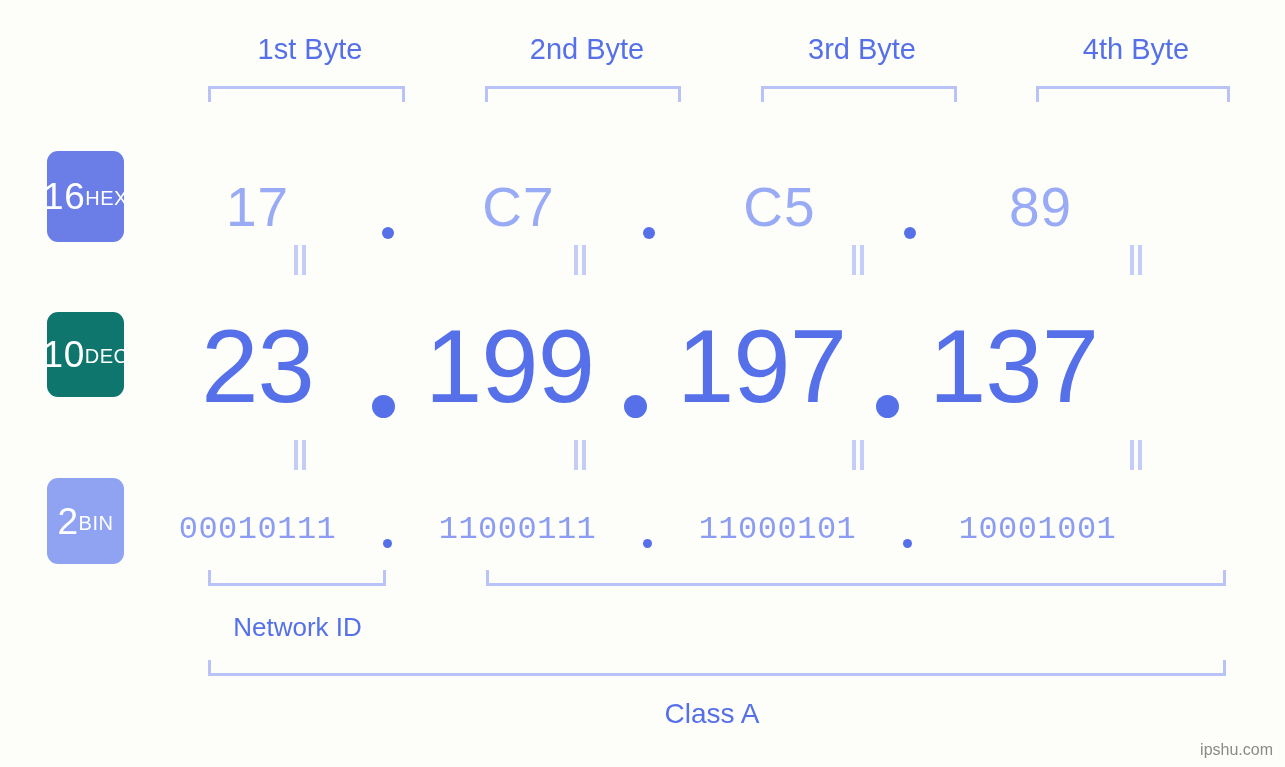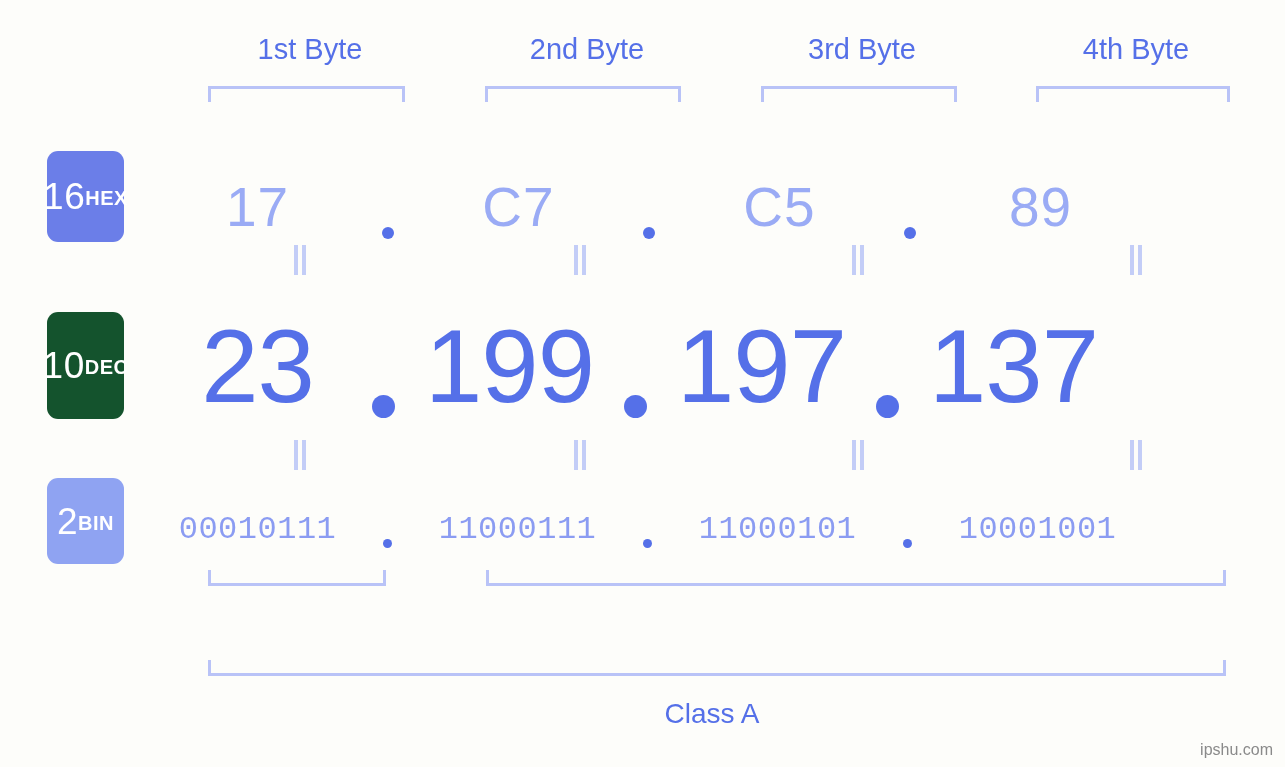--- a/index.html
+++ b/index.html
@@ -69,26 +69,26 @@
     line-height: 1;
     font-family: "Liberation Sans", sans-serif;
   }
   .badge .num {
     font-size: 37px;
     font-weight: 400;
     letter-spacing: 0.5px;
   }
   .badge .base {
     font-size: 20px;
-    font-weight: 700;
+    font-weight: 400;
     margin-top: 3px;
     letter-spacing: 0.5px;
   }
   #badge-hex { top: 151px; height: 91px; background: #6b7ee8; }
-  #badge-dec { top: 312px; height: 107px; background: #14532d; }
+  #badge-dec { top: 312px; height: 85px; background: #0f766e; }
   #badge-bin { top: 478px; height: 86px; background: #8fa3f2; }
 
   
   .valrow {
     position: absolute;
     left: 150px;
     width: 1135px;
     display: flex;
     align-items: flex-end;
   }
@@ -282,20 +282,21 @@
     <span class="cell">11000111</span>
     <span class="dot"></span>
     <span class="cell">11000101</span>
     <span class="dot"></span>
     <span class="cell">10001001</span>
   </div>
 
   <div class="bracket-up" style="left:208px; top:570px; width:178px"></div>
   <div class="bracket-up" style="left:486px; top:570px; width:740px"></div>
 
+  <div class="id-label" style="left:180px; top:612px; width:235px">Network ID</div>
 
   <div class="bracket-up" style="left:208px; top:660px; width:1018px"></div>
 
   <div class="class-label" style="left:592px; top:698px; width:240px">Class A</div>
 
   <div class="watermark">ipshu.com</div>
 
 </div>
 
 </body></html>

